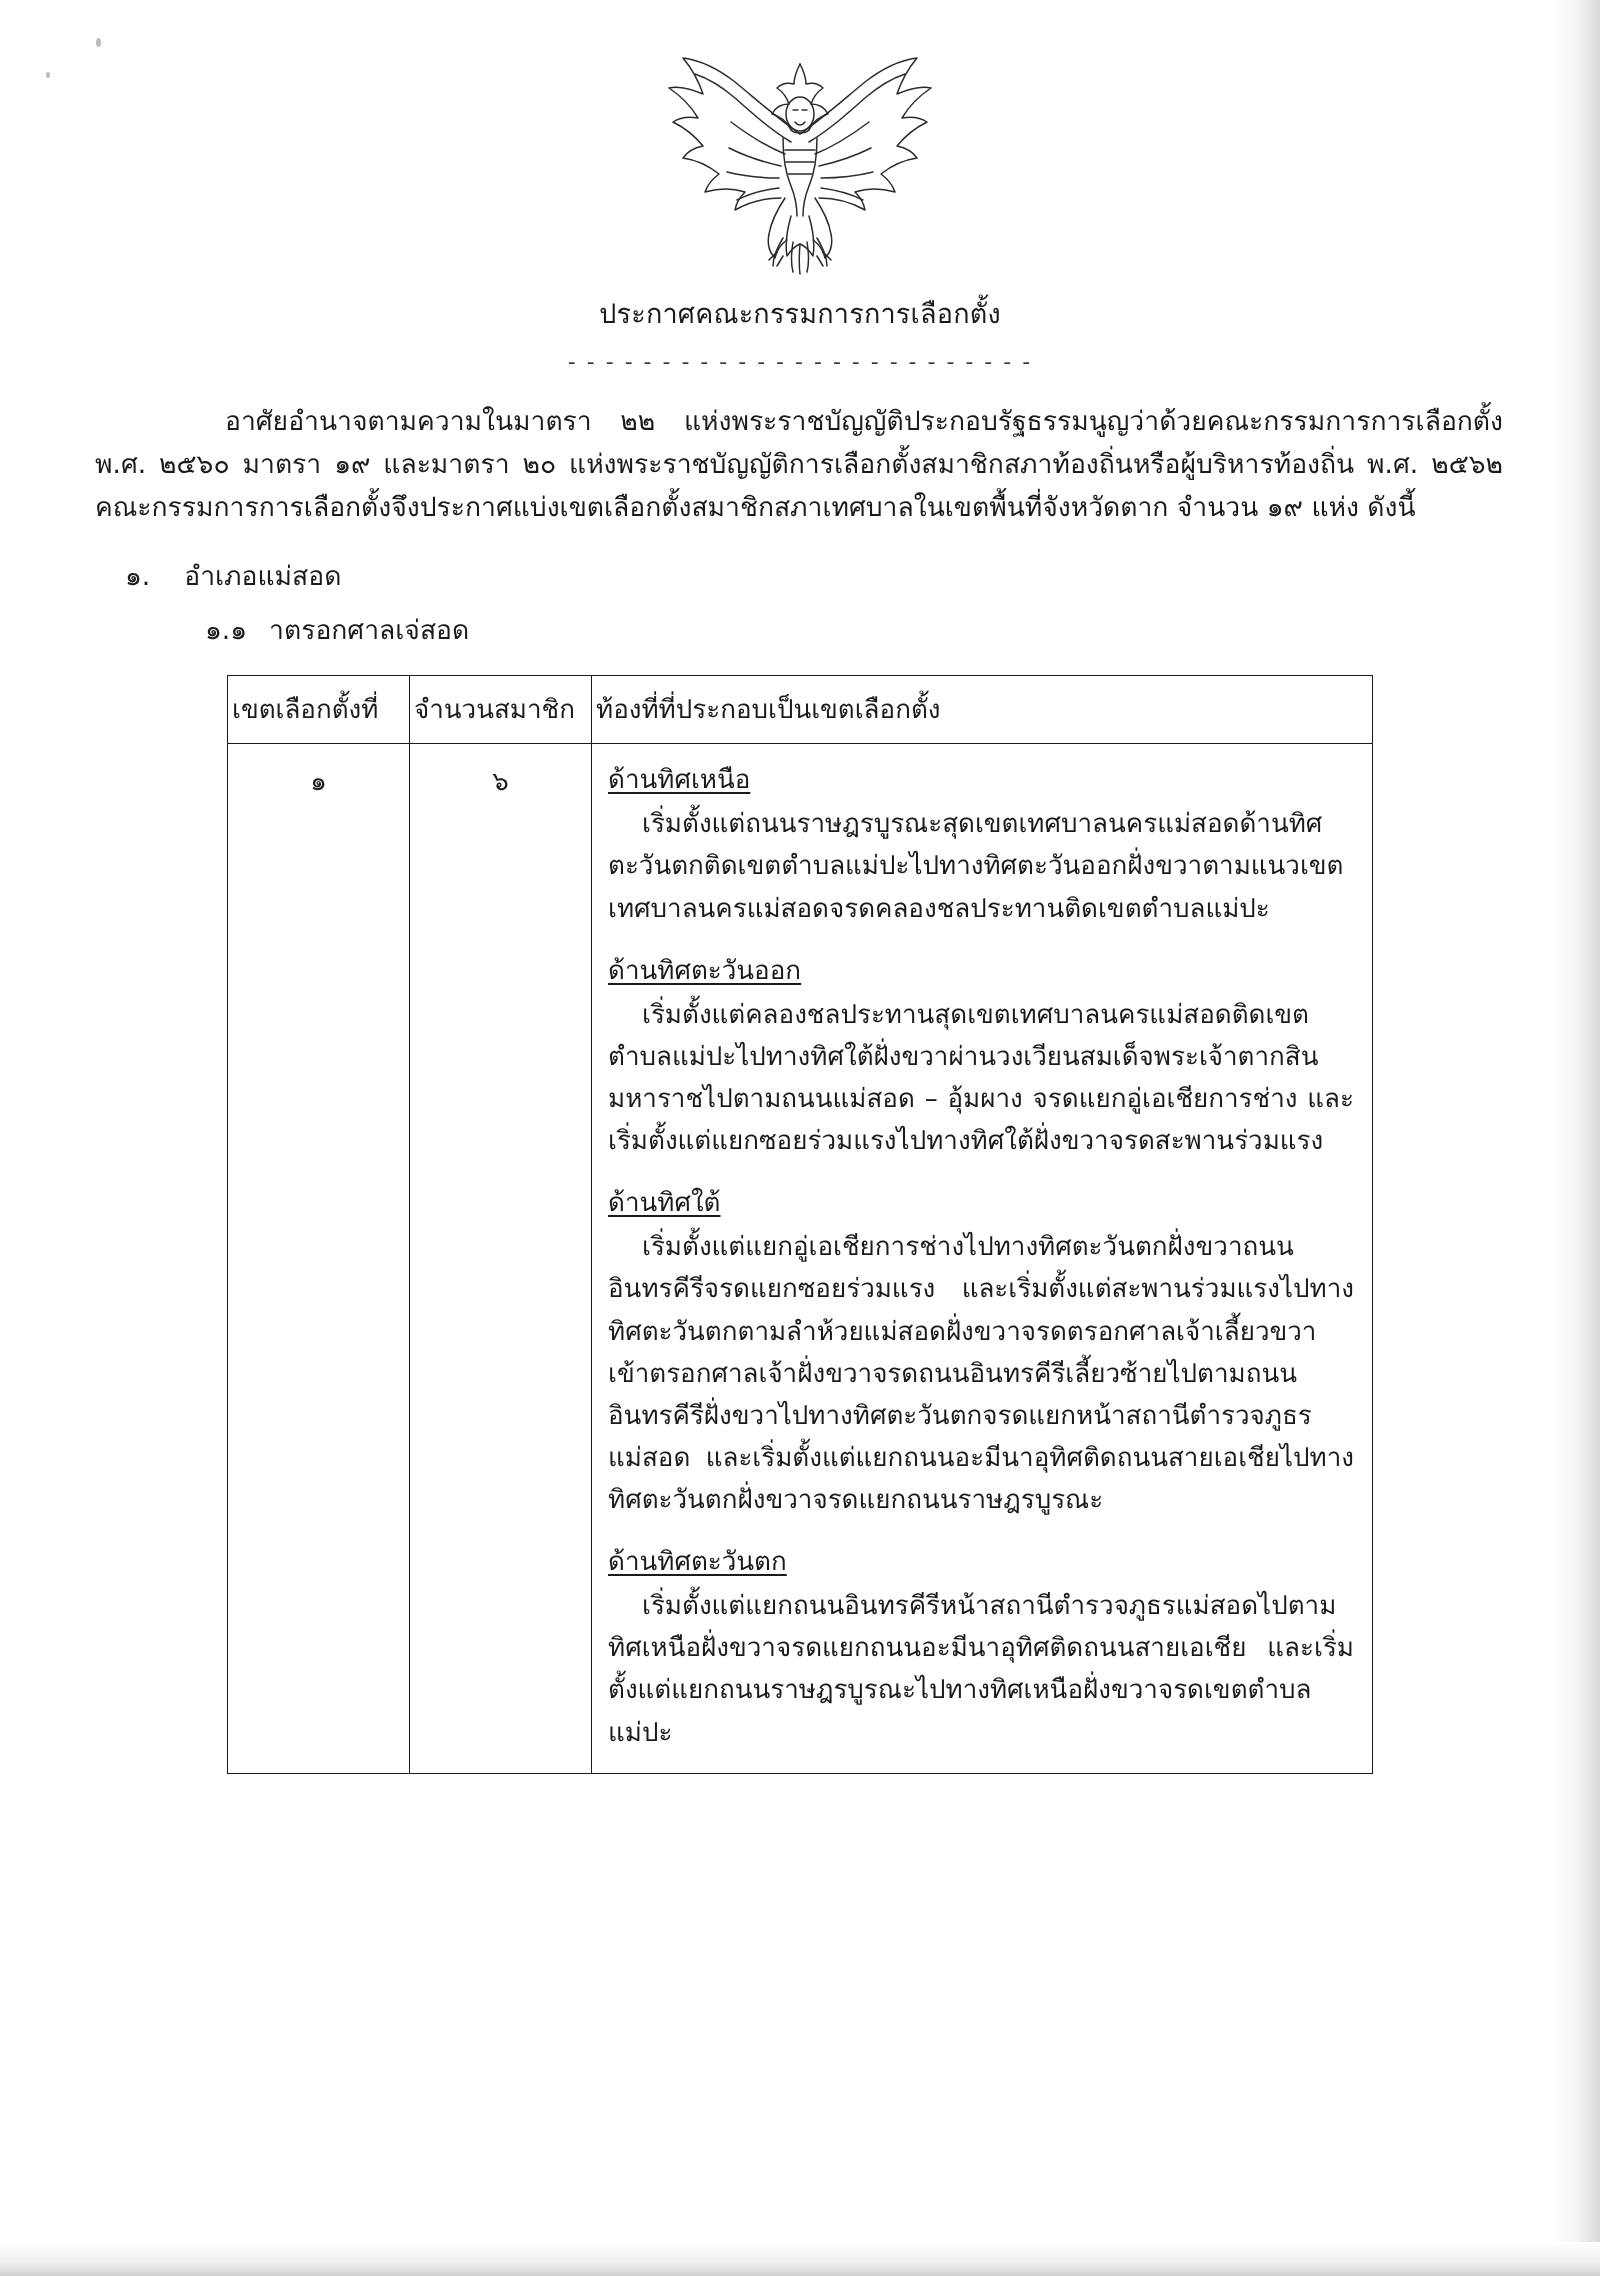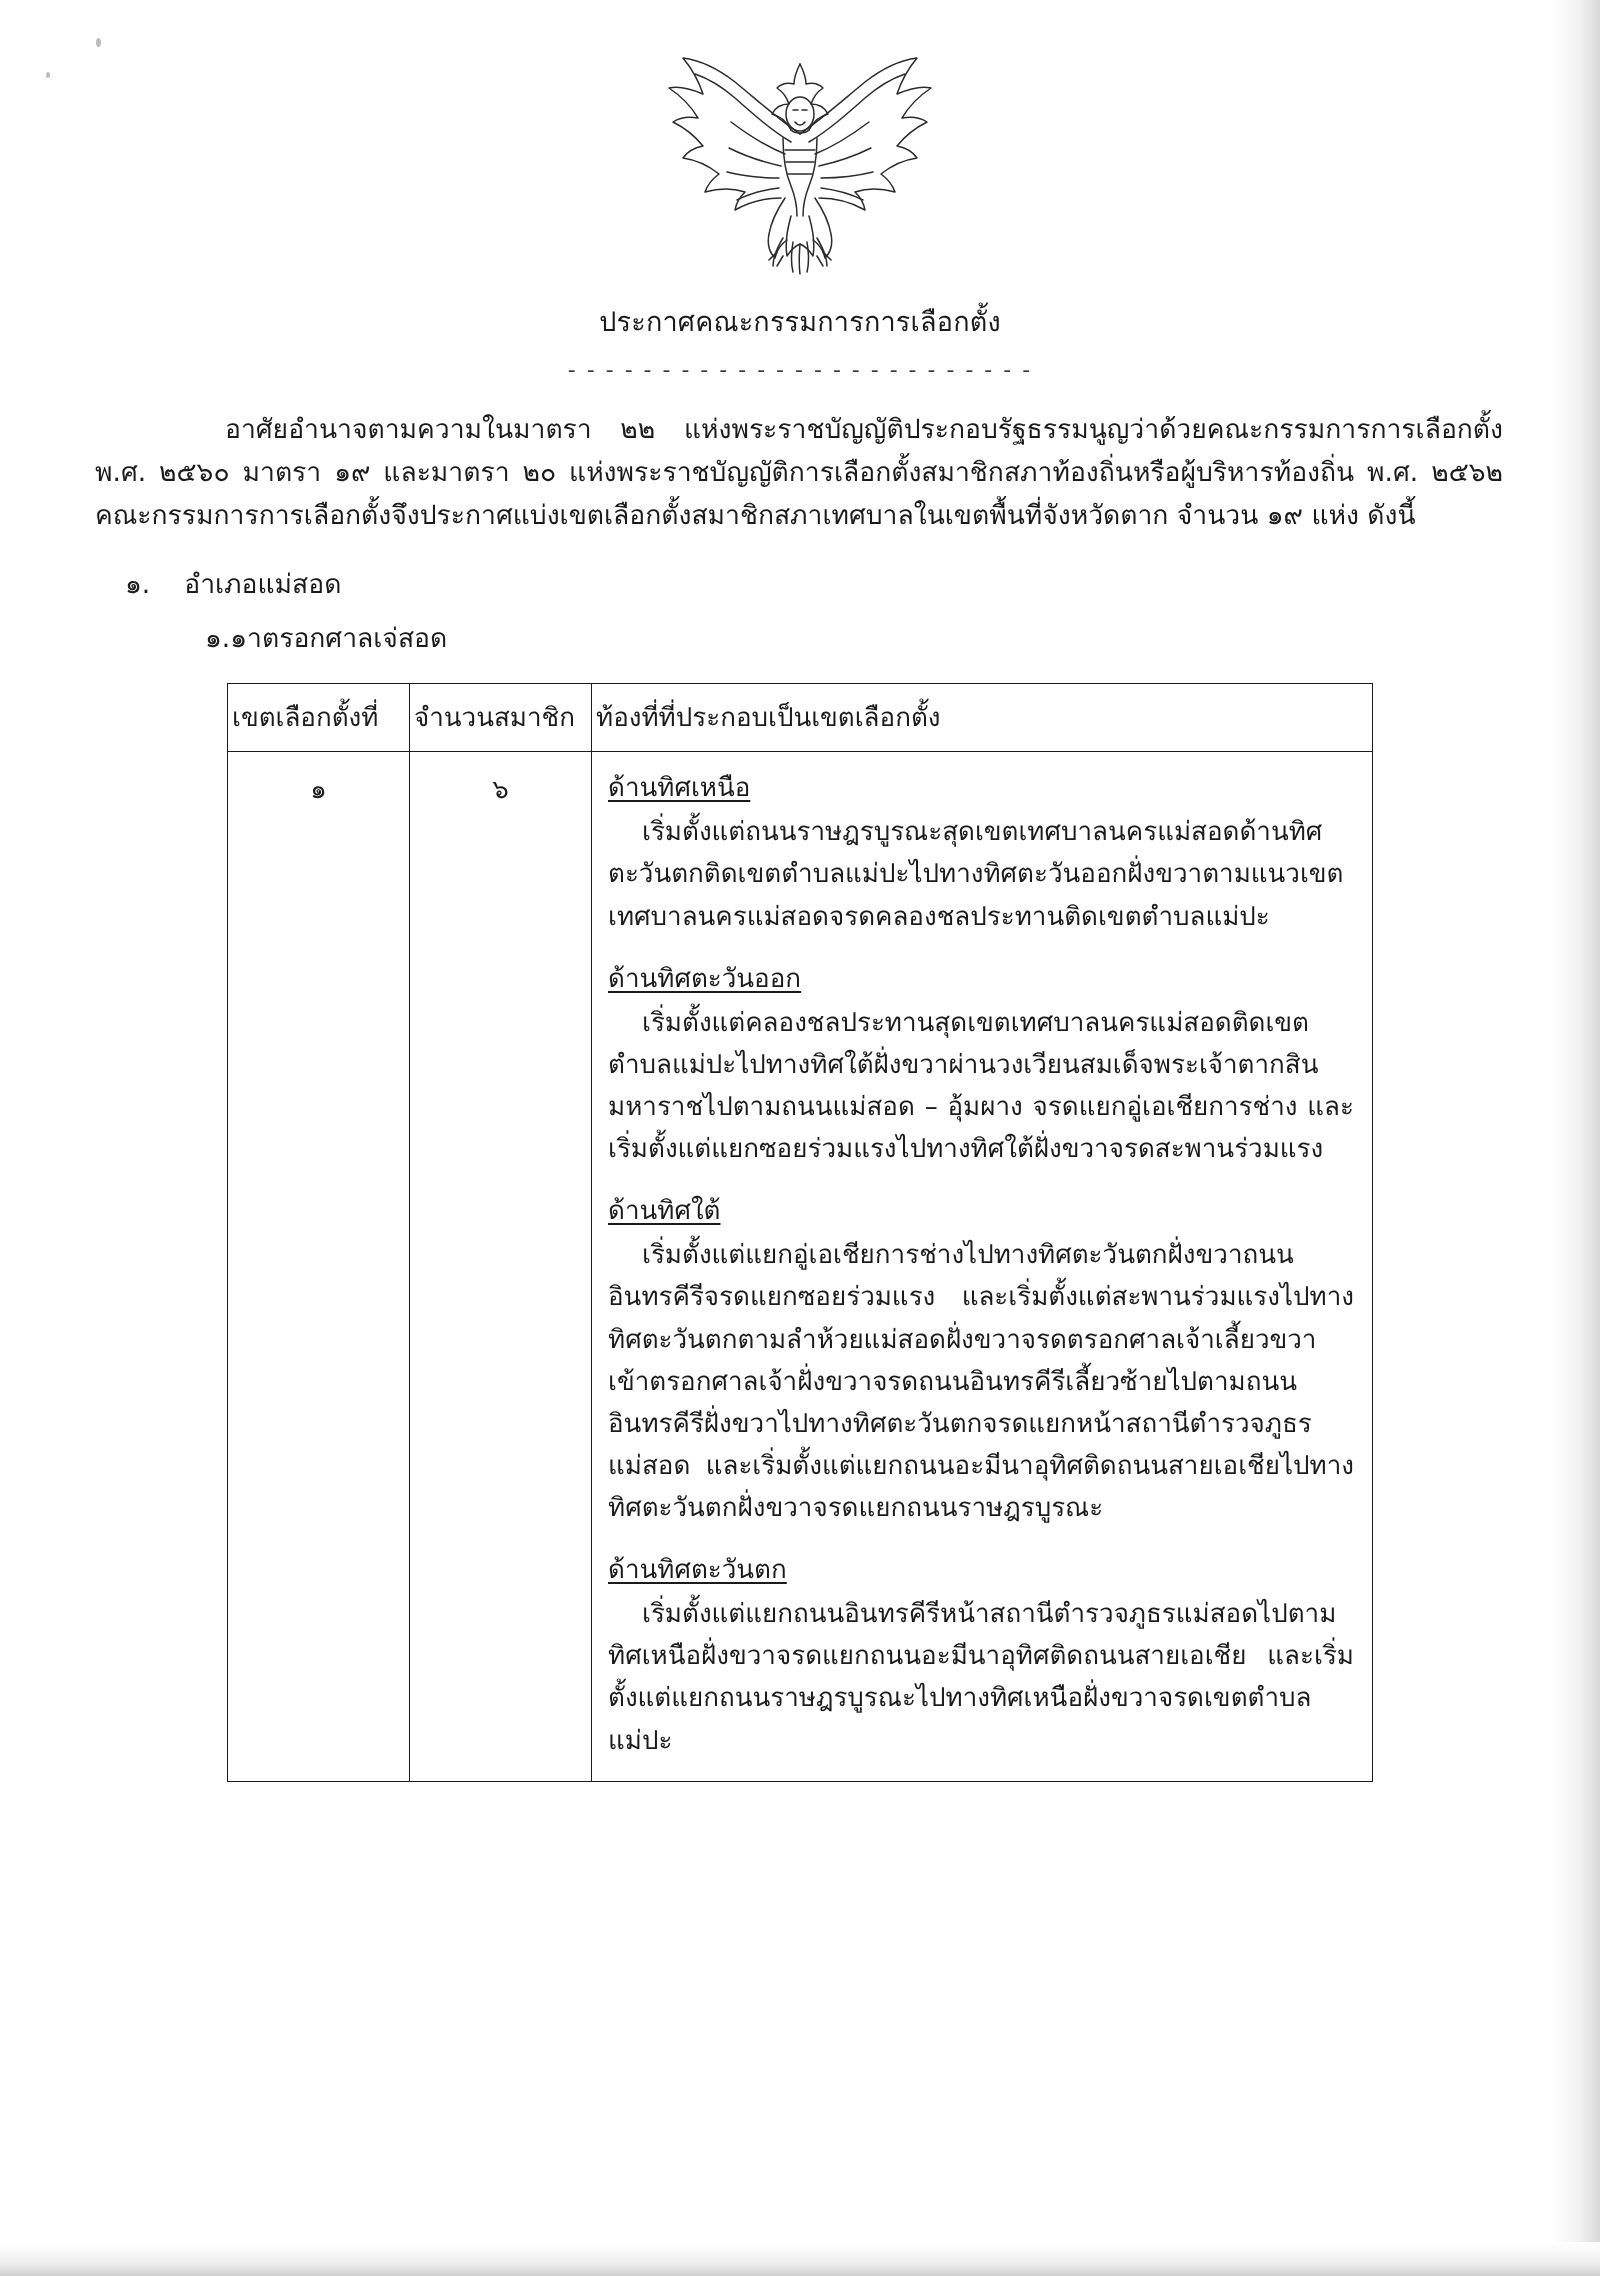--- a/index.html
+++ b/index.html
@@ -67,21 +67,21 @@
   }
 
   
   .doc-title,
   .doc-subtitle {
     text-align: center;
     font-size: 27px;
     line-height: 1.5;
     letter-spacing: .2px;
   }
-  .doc-title { margin-top: 9px; }
+  .doc-title { margin-top: 1px; }
   .doc-subtitle { margin-top: 8px; }
 
   .rule-dots {
     text-align: center;
     margin: 14px 0 22px 0;
     font-size: 22px;
     letter-spacing: 2px;
     color: #3a3a3a;
   }
 
@@ -104,20 +104,21 @@
     font-size: 26.5px;
     padding-left: 40px;
     display: flex;
     gap: 34px;
   }
   .level2 {
     margin-top: 12px;
     font-size: 26.5px;
     padding-left: 120px;
     display: flex;
+    gap: 22px;
   }
 
   
   table.zones {
     margin: 24px auto 0 auto;
     width: 1145px;
     border-collapse: collapse;
     table-layout: fixed;
   }
   table.zones th,

